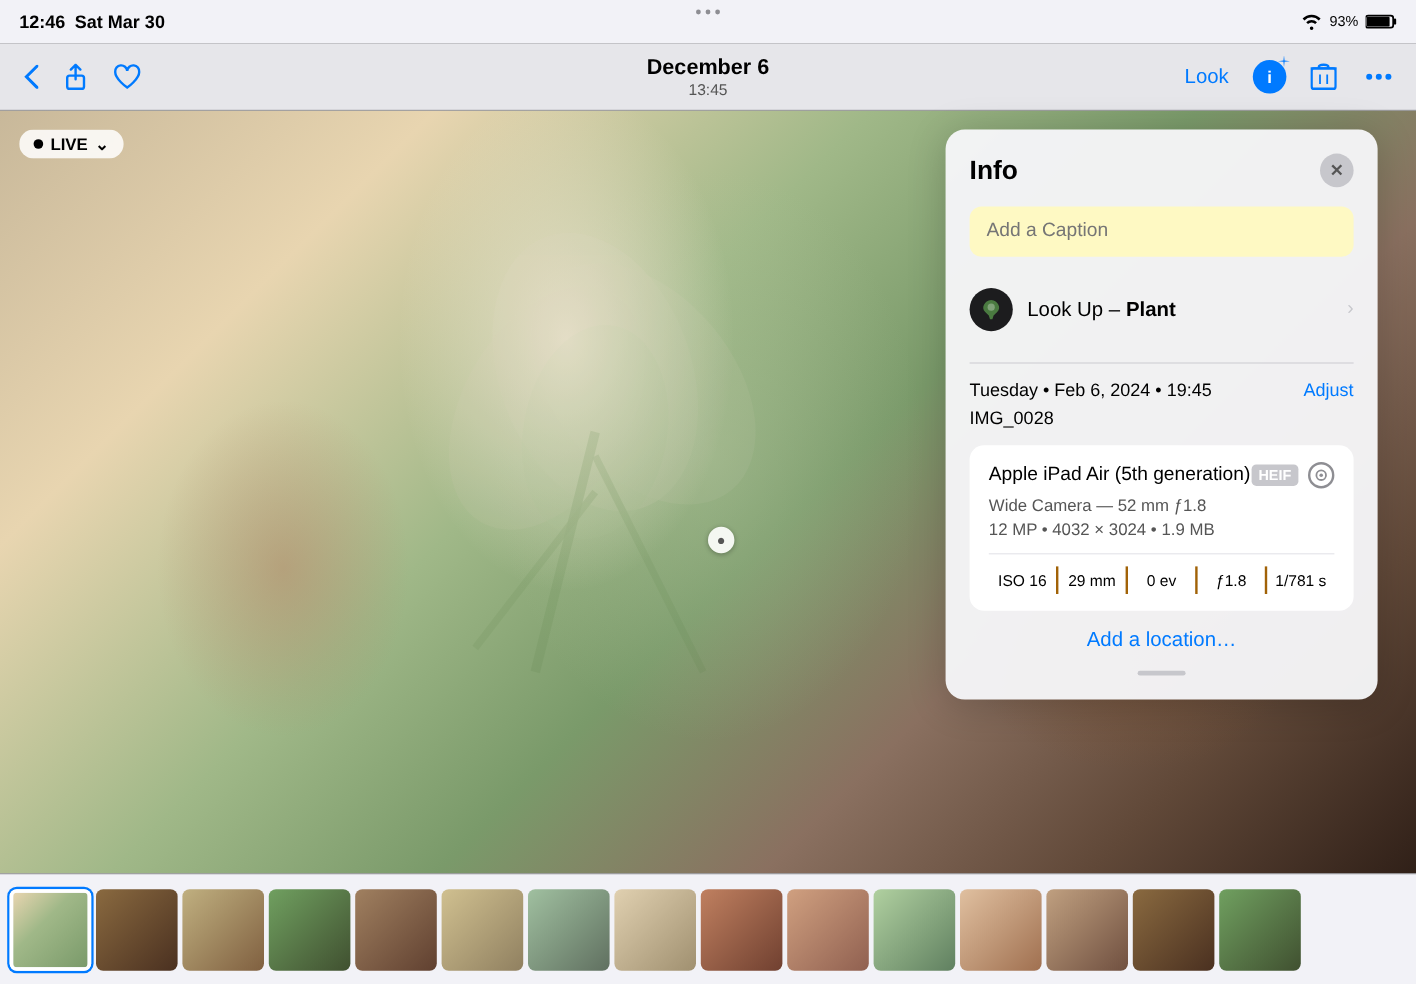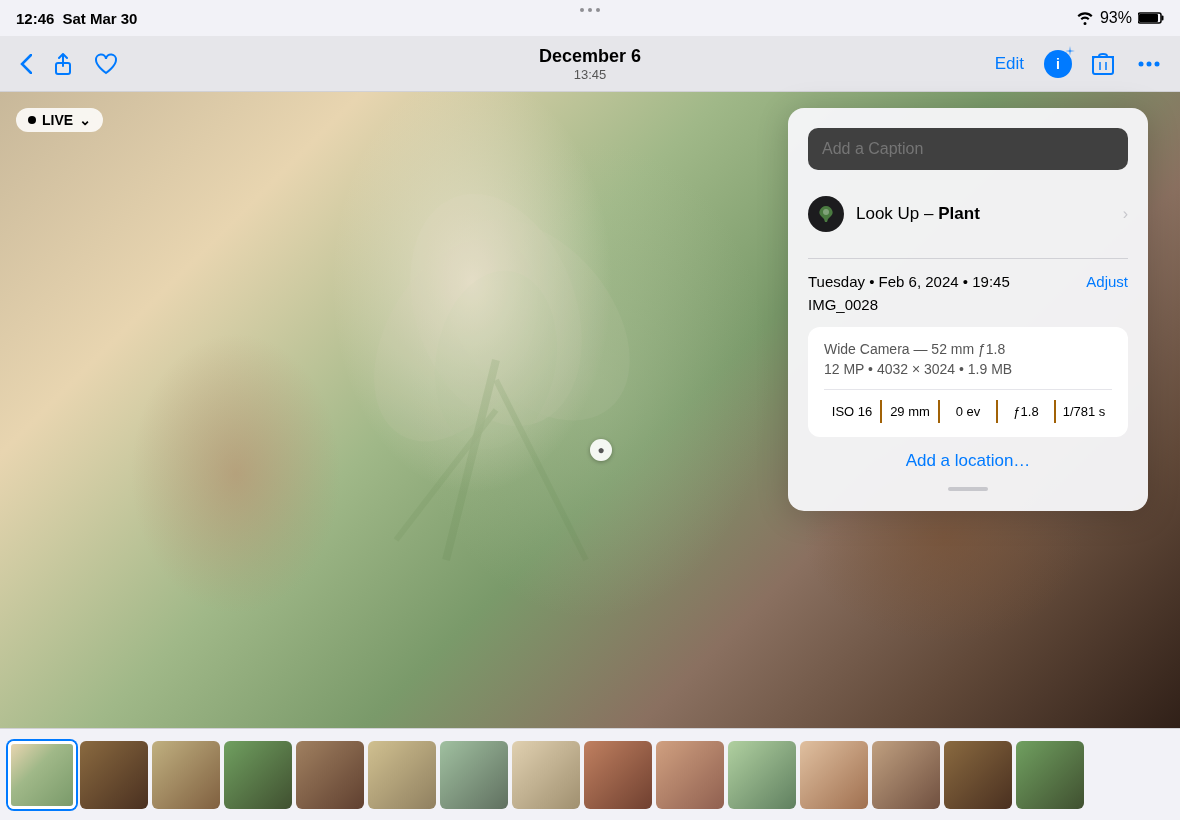--- a/index.html
+++ b/index.html
@@ -26,23 +26,23 @@
     }
     .status-left {
       display: flex;
       align-items: center;
       gap: 8px;
       font-size: 15px;
       font-weight: 600;
     }
     .status-right {
       display: flex;
-      align-items: center;
+      align-items: flex-start;
       gap: 6px;
-      font-size: 16px;
+      font-size: 12px;
       font-weight: 500;
     }
 
     
     .nav-bar {
       position: absolute;
       top: 36px; left: 0; right: 0;
       height: 56px;
       background: rgba(242,242,247,0.95);
       display: flex;
@@ -210,21 +210,21 @@
       border: none;
       font-size: 14px;
       color: #555;
       font-weight: 600;
     }
     .caption-input {
       width: 100%;
       padding: 12px 14px;
       border-radius: 10px;
       border: none;
-      background: #404040;
+      background: #fef9c3;
       font-size: 16px;
       color: #8e8e93;
       margin-bottom: 16px;
       outline: none;
     }
     .look-up-row {
       display: flex;
       align-items: center;
       gap: 12px;
       padding: 10px 0;
@@ -487,21 +487,21 @@
         </svg>
     </button>
   </div>
 
   <div class="nav-center">
     <div class="nav-center-title">December 6</div>
     <div class="nav-center-sub">13:45</div>
   </div>
 
   <div class="nav-right">
-    <button class="nav-btn edit">Edit</button>
+    <button class="nav-btn edit">Look</button>
     <div class="info-badge">
       <span style="font-size:14px;font-weight:700;">i</span>
       <svg style="position:absolute;top:-4px;right:-4px;" width="12" height="12" viewBox="0 0 12 12">
         <path d="M6 0 L6.5 4.5 L11 5 L6.5 5.5 L6 10 L5.5 5.5 L1 5 L5.5 4.5 Z" fill="#007aff" stroke="none"></path>
       </svg>
     </div>
     <button class="nav-btn">
       <svg width="22" height="24" viewBox="0 0 22 24">
           <rect x="1" y="5" width="20" height="17" rx="2" fill="none" stroke="#007aff" stroke-width="2"></rect>
           <path d="M7 5 V4 a4 2 0 0 1 8 0 V5" fill="none" stroke="#007aff" stroke-width="2"></path>
@@ -538,20 +538,24 @@
       <div class="live-dot"></div>
       <span>LIVE</span>
       <span>⌄</span>
     </div>
 
     <div class="photo-pin">●</div>
   </div>
 </div>
 
 <div class="info-panel">
+  <div class="info-header">
+    <span class="info-title">Info</span>
+    <button class="close-btn">✕</button>
+  </div>
 
   <input class="caption-input" type="text" placeholder="Add a Caption" style="">
 
   <div class="look-up-row">
     <div class="look-up-icon">
       <svg width="20" height="20" viewBox="0 0 20 20">
           <path d="M10 2 C7 2 5 4 4 6 C3 8 3 10 5 12 C6 13 7 14 8 15 L9 18 L11 18 L12 15 C13 14 14 13 15 12 C17 10 17 8 16 6 C15 4 13 2 10 2 Z" fill="#4a7a40"></path>
           <circle cx="10" cy="8" r="3" fill="rgba(255,255,255,0.3)"></circle>
         </svg>
     </div>
@@ -563,20 +567,32 @@
 
   <div class="divider"></div>
 
   <div class="meta-row">
     <span class="meta-date">Tuesday • Feb 6, 2024 • 19:45</span>
     <button class="adjust-btn">Adjust</button>
   </div>
   <div class="meta-filename">IMG_0028</div>
 
   <div class="device-card">
+    <div class="device-row">
+      <span class="device-name">Apple iPad Air (5th generation)</span>
+      <div class="device-badges">
+        <span class="heif-badge">HEIF</span>
+        <div class="live-icon">
+          <svg width="12" height="12" viewBox="0 0 12 12">
+              <circle cx="6" cy="6" r="4" fill="none" stroke="#8e8e93" stroke-width="1.5"></circle>
+              <circle cx="6" cy="6" r="1.5" fill="#8e8e93"></circle>
+            </svg>
+        </div>
+      </div>
+    </div>
     <div class="camera-info">Wide Camera — 52 mm ƒ1.8</div>
     <div class="file-info">12 MP  •  4032 × 3024  •  1.9 MB</div>
     <div class="exif-row">
       <div class="exif-item">ISO 16</div>
       <div class="exif-item">29 mm</div>
       <div class="exif-item">0 ev</div>
       <div class="exif-item">ƒ1.8</div>
       <div class="exif-item">1/781 s</div>
     </div>
   </div>

